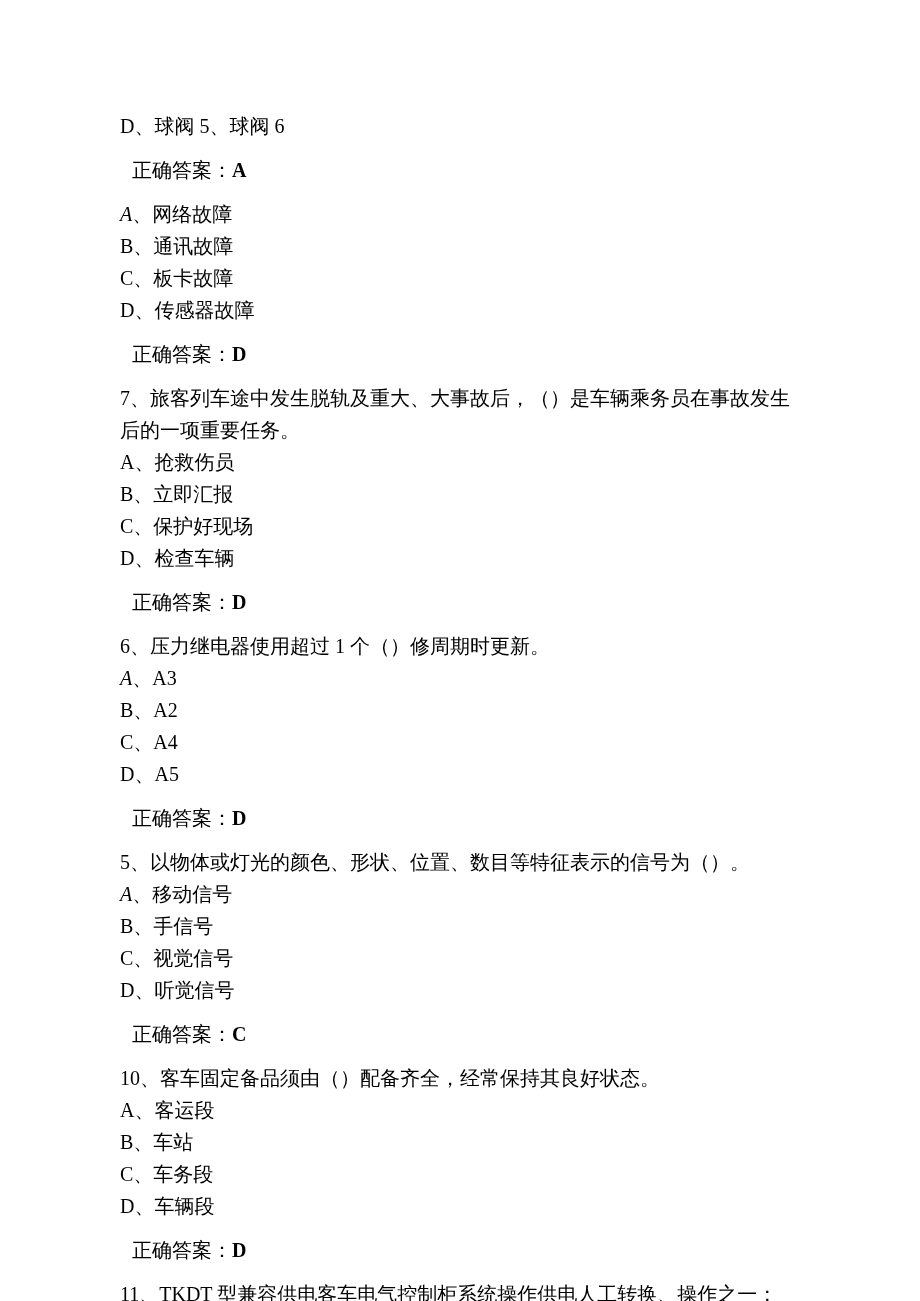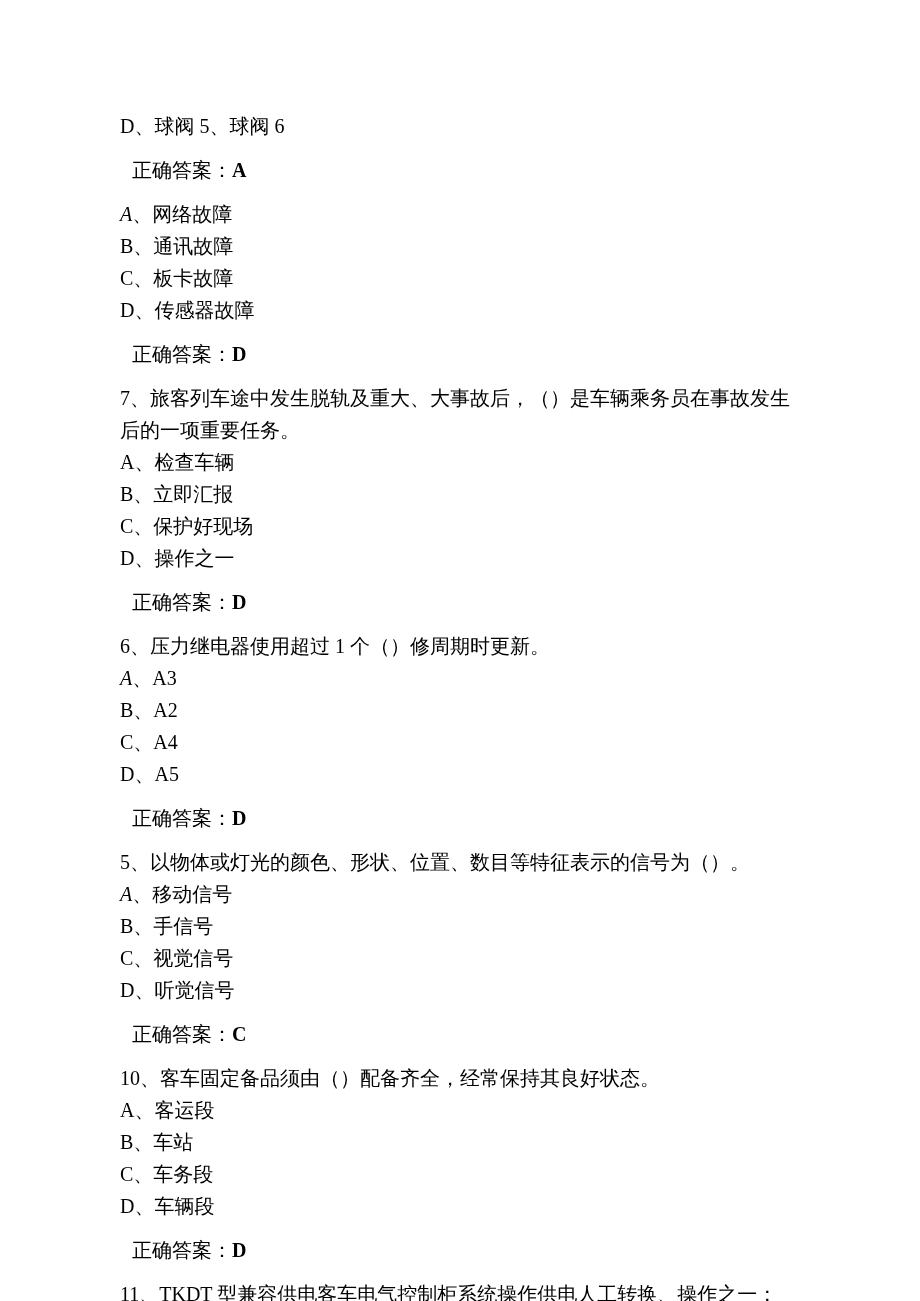--- a/index.html
+++ b/index.html
@@ -41,24 +41,24 @@
 
 <div class="page" id="page-root">
     <p class="line">D、球阀 5、球阀 6</p>
     <p class="answer-line"><span class="answer-label">正确答案：</span><span class="answer-value">A</span></p>
     <p class="line"><span class="italic-a">A</span><span>、网络故障</span></p>
     <p class="line">B、通讯故障</p>
     <p class="line">C、板卡故障</p>
     <p class="line">D、传感器故障</p>
     <p class="answer-line"><span class="answer-label">正确答案：</span><span class="answer-value">D</span></p>
     <p class="line">7、旅客列车途中发生脱轨及重大、大事故后，（）是车辆乘务员在事故发生后的一项重要任务。</p>
-    <p class="line">A、检查车辆</p>
+    <p class="line">A、抢救伤员</p>
     <p class="line">B、立即汇报</p>
     <p class="line">C、保护好现场</p>
-    <p class="line">D、操作之一</p>
+    <p class="line">D、检查车辆</p>
     <p class="answer-line"><span class="answer-label">正确答案：</span><span class="answer-value">D</span></p>
     <p class="line">6、压力继电器使用超过 1 个（）修周期时更新。</p>
     <p class="line"><span class="italic-a">A</span><span>、A3</span></p>
     <p class="line">B、A2</p>
     <p class="line">C、A4</p>
     <p class="line">D、A5</p>
     <p class="answer-line"><span class="answer-label">正确答案：</span><span class="answer-value">D</span></p>
     <p class="line">5、以物体或灯光的颜色、形状、位置、数目等特征表示的信号为（）。</p>
     <p class="line"><span class="italic-a">A</span><span>、移动信号</span></p>
     <p class="line">B、手信号</p>

